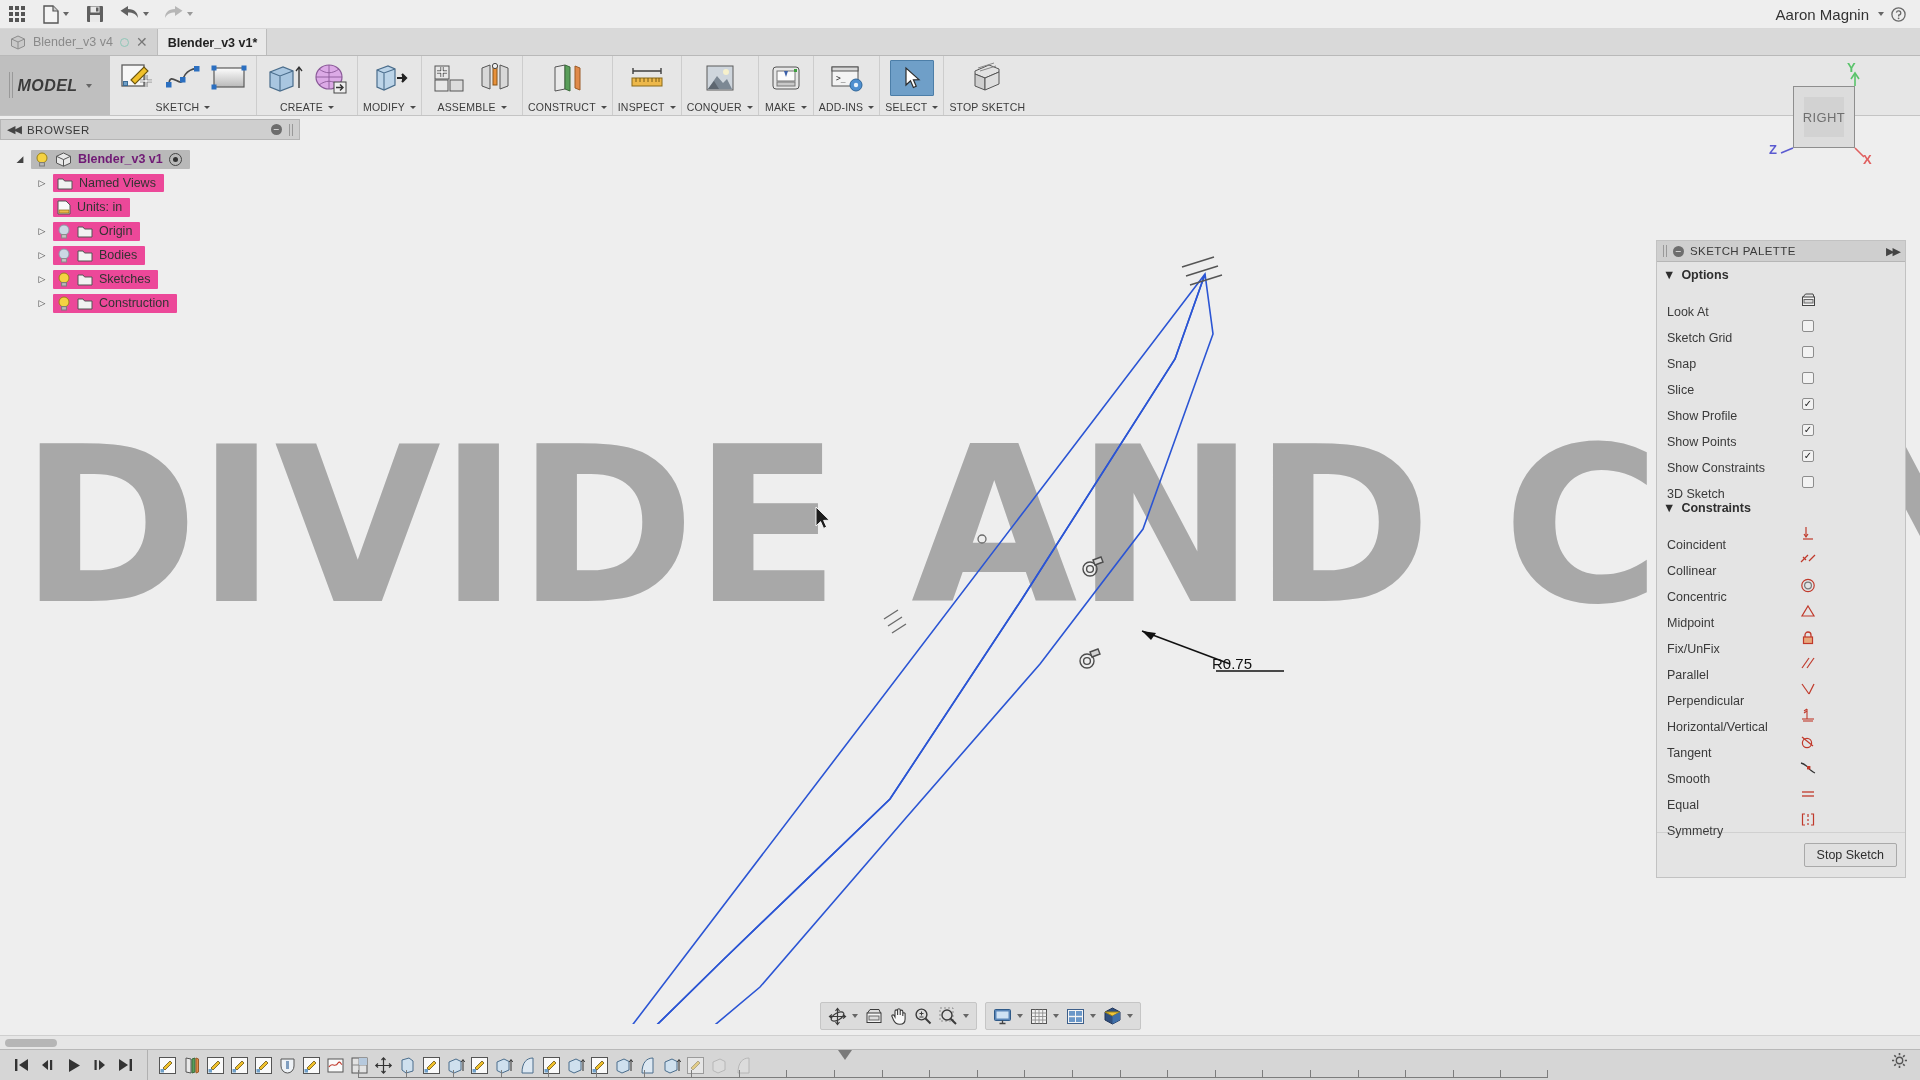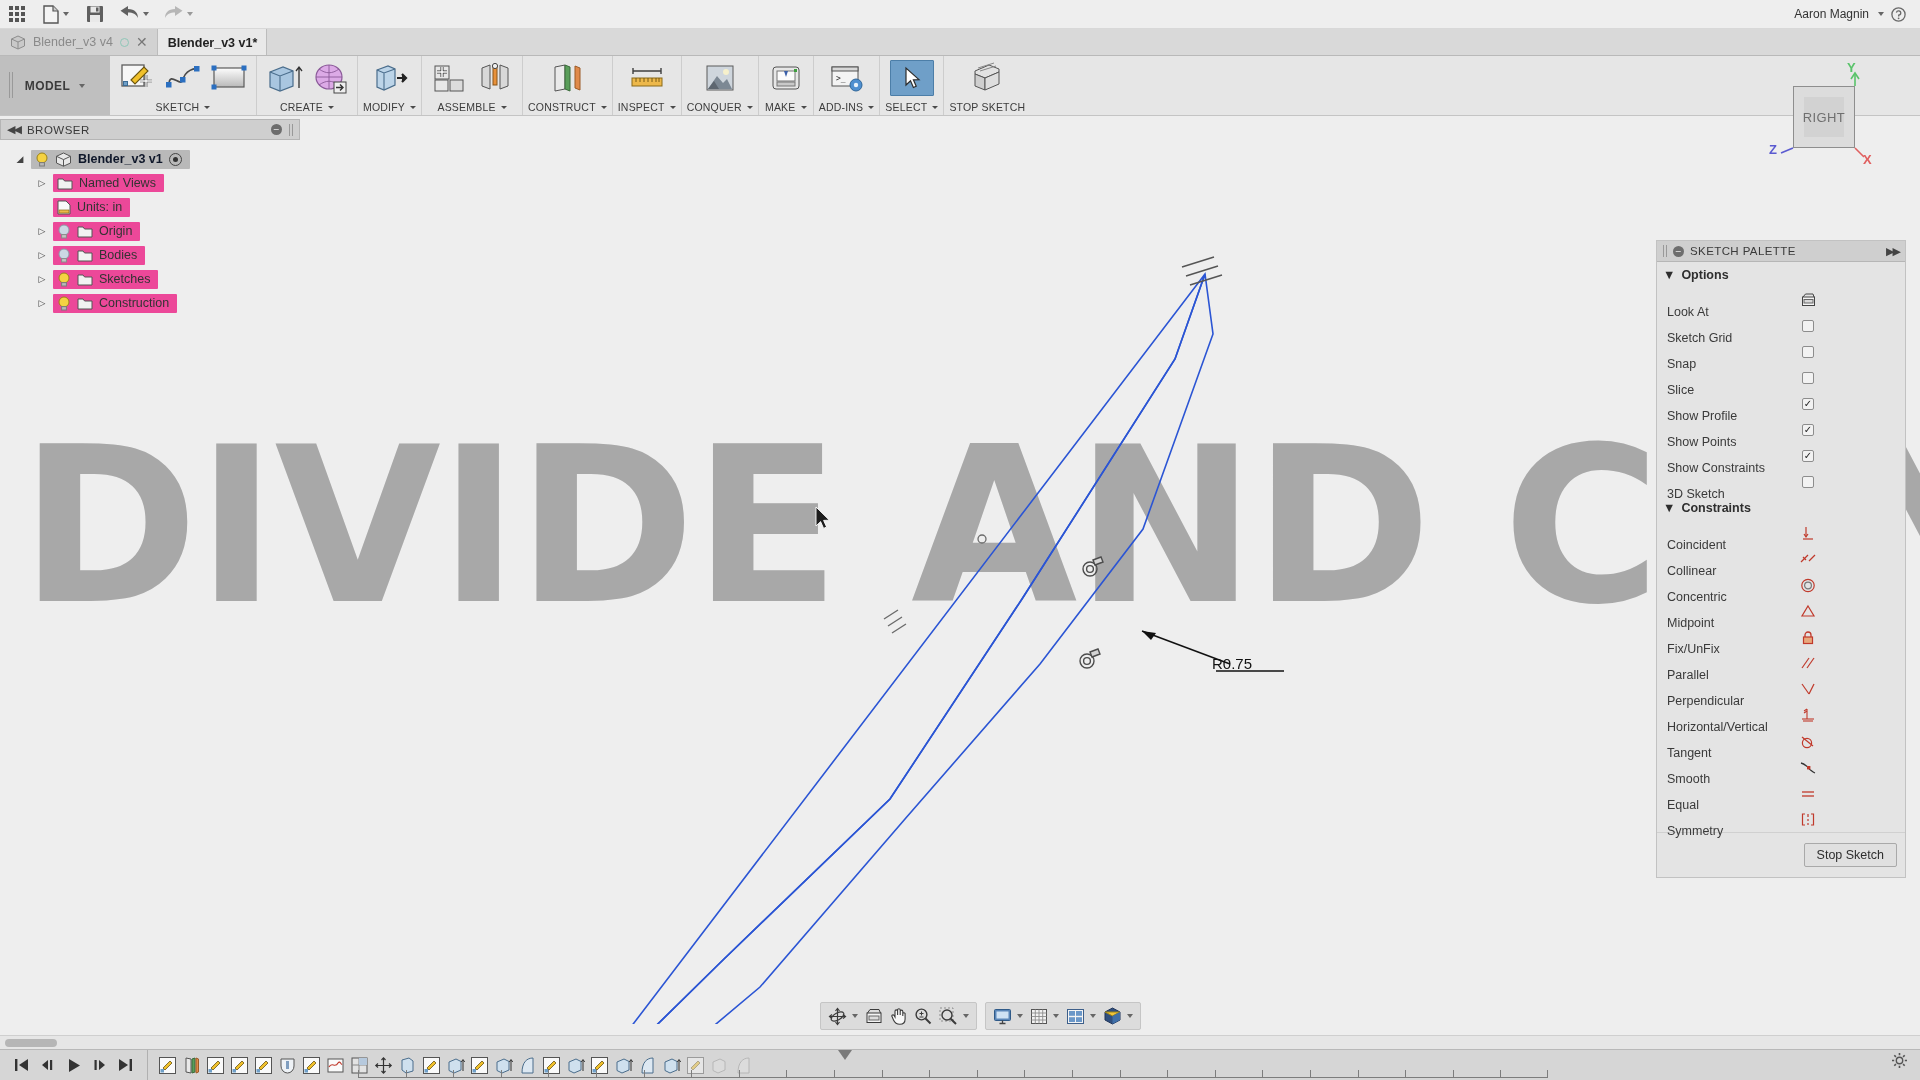--- a/index.html
+++ b/index.html
@@ -19,21 +19,21 @@
     border-bottom:1px solid #d8d8d8;
   }
   .qat-btn { width:34px; height:27px; display:flex; align-items:center; justify-content:center; position:relative; }
   .qat-btn.wide { width:44px; }
   .caret { width:0;height:0;border-left:3.5px solid transparent;border-right:3.5px solid transparent;border-top:4px solid #666; margin-left:3px; }
   .caret.light { border-top-color:#999; }
   .grid-icon { display:grid; grid-template-columns:repeat(3,4px); grid-template-rows:repeat(3,4px); gap:2px; }
   .grid-icon i { background:#555; display:block; }
   .user-area {
     margin-left:auto; display:flex; align-items:center; gap:6px;
-    padding-right:14px; font-size:12px; color:#333;
+    padding-right:14px; font-size:15px; color:#333;
   }
   .user-ico { width:16px;height:16px; display:flex; align-items:center; justify-content:center; }
 
   
   .doctabs {
     position:absolute; left:0; top:29px; width:1920px; height:27px;
     background:#d9d9d9; display:flex; align-items:flex-end;
     border-bottom:1px solid #b9b9b9;
   }
   .dtab {
@@ -50,21 +50,21 @@
   .ribbon {
     position:absolute; left:0; top:56px; width:1920px; height:60px;
     background:#e6e6e6; border-bottom:1px solid #c4c4c4;
     display:flex; align-items:stretch;
   }
   .wsbox {
     width:110px; background:#bfbfbf; display:flex; align-items:center;
     justify-content:center; gap:6px; position:relative;
   }
   .wsbox .grip { position:absolute; left:9px; top:16px; height:26px; border-left:1px solid #999; border-right:1px solid #999; width:4px; }
-  .wsbox .lbl { font-size:12px; font-weight:bold; letter-spacing:.4px; color:#3b3b3b; }
+  .wsbox .lbl { font-size:16px; font-weight:bold; letter-spacing:.4px; color:#3b3b3b;font-style:italic; }
   .rgroup {
     display:flex; flex-direction:column; align-items:center;
     justify-content:space-between; padding:4px 0 2px 0;
     border-right:1px solid #cdcdcd; position:relative;
   }
   .ricons { display:flex; align-items:flex-end; gap:2px; height:36px; padding:0 5px; }
   .ritem { width:44px; height:36px; display:flex; align-items:center; justify-content:center; }
   .ritem.sel { background:#6f9fc8; border:1px solid #4c7ea8; border-radius:1px; }
   .rlabel {
     font-size:10.5px; color:#3c3c3c; letter-spacing:.2px;
@@ -87,21 +87,21 @@
     align-items:center; justify-content:center; line-height:1;
   }
   .bhead .grip2 { width:4px;height:12px;border-left:1px solid #999;border-right:1px solid #999; }
   .btree { padding-top:7px; font-size:12.5px; }
   .brow { height:24px; display:flex; align-items:center; gap:5px; }
   .brow .tri { width:12px; display:flex; justify-content:center; color:#444; font-size:9px; }
   .bchip {
     display:flex; align-items:center; gap:6px; padding:2px 8px 2px 4px;
     background:#ec4899; border-radius:1px;
   }
-  .bchip.root { background:#b9b9b9; font-weight:bold; color:#0f172a; }
+  .bchip.root { background:#b9b9b9; font-weight:bold; color:#701a75; }
   .bulb { width:14px;height:15px; }
   .folder { width:16px;height:13px; }
   .radio { width:13px;height:13px;border:1.6px solid #444;border-radius:50%; display:flex;align-items:center;justify-content:center; }
   .radio i { width:5px;height:5px;background:#333;border-radius:50%; }
 
   
   .canvas { position:absolute; left:0; top:119px; width:1920px; height:905px; overflow:hidden; }
   .watermark {
     position:absolute; left:20px; top:300px; width:1880px;
     font-size:215px; font-weight:bold; color:#a8a8a8;

